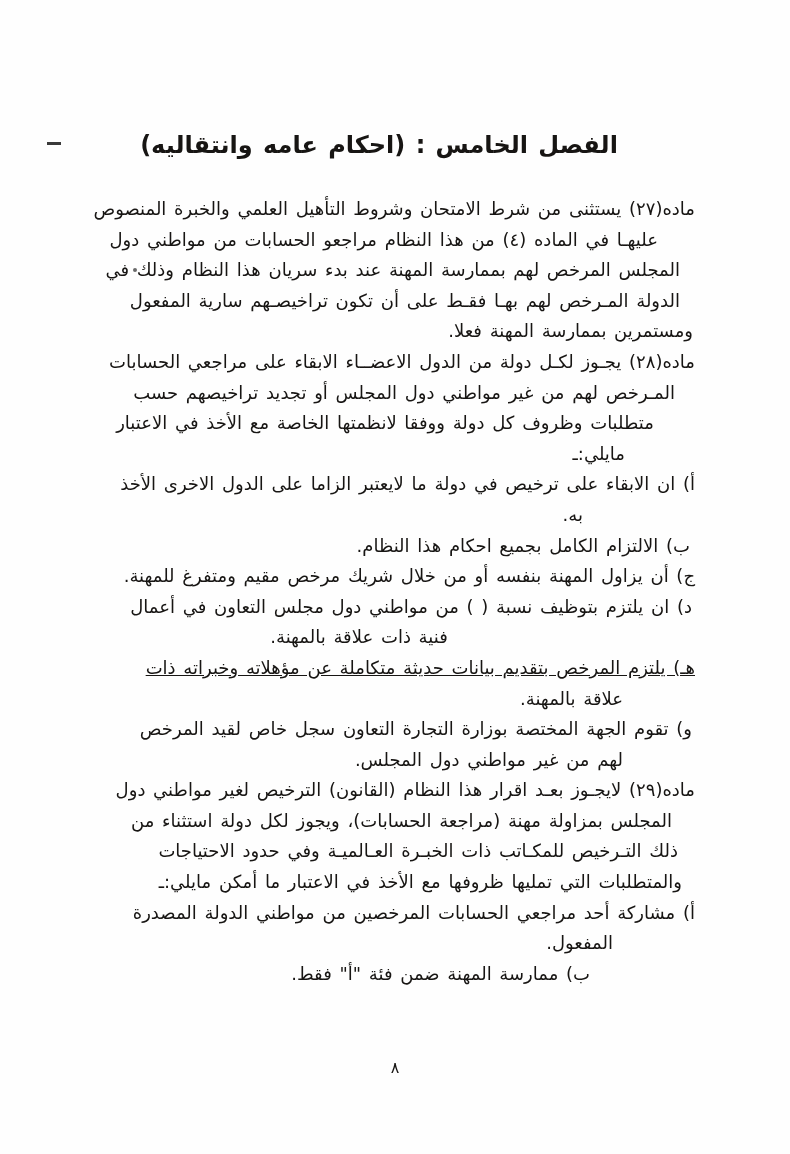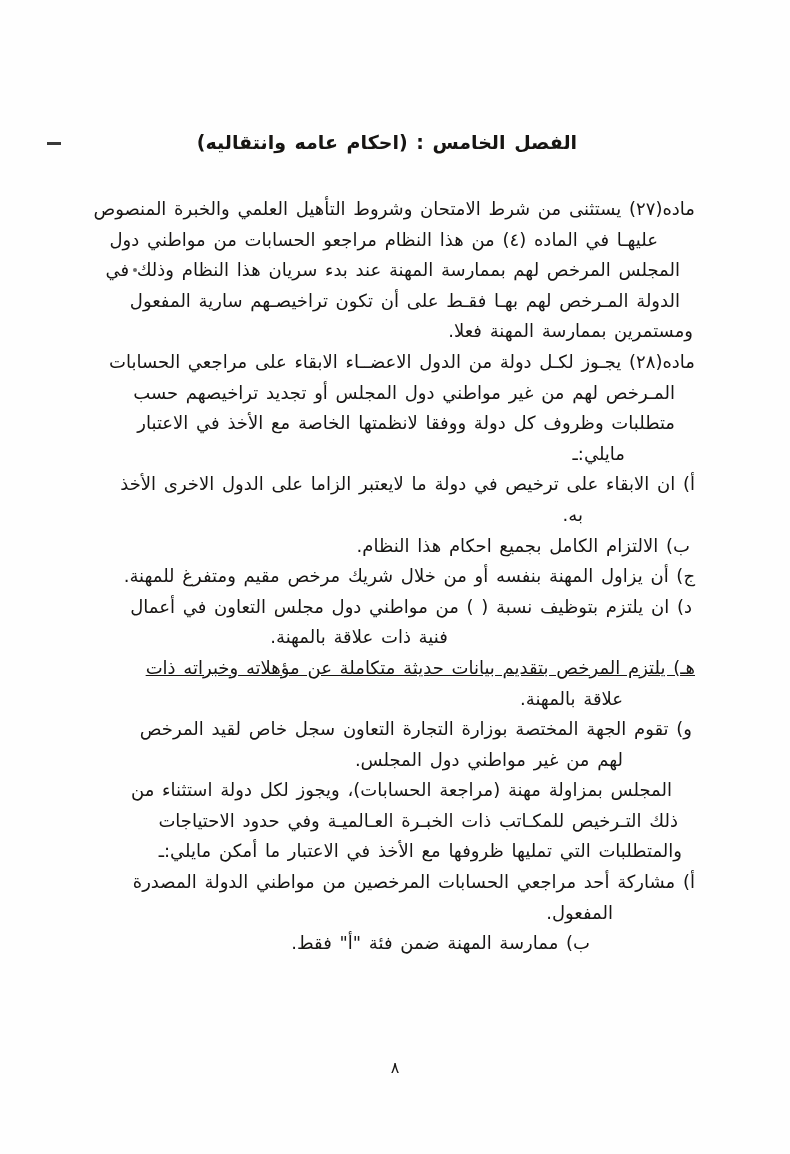--- a/index.html
+++ b/index.html
@@ -16,26 +16,26 @@
     overflow: hidden;
   }
   .page {
     position: absolute;
     inset: 0;
     background: #fefefe;
   }
   .title {
     position: absolute;
     top: 131px;
-    right: 103px;
+    right: 111px;
     width: 600px;
     margin: 0;
     direction: rtl;
     text-align: center;
-    font-size: 19px;
+    font-size: 24px;
     font-weight: bold;
     letter-spacing: 0;
     word-spacing: 2px;
     white-space: nowrap;
   }
   .lines {
     position: absolute;
     top: 178px;
     right: 95px;
     width: 600px;
@@ -87,32 +87,33 @@
   <h1 class="title">الفصل الخامس : (احكام عامه وانتقاليه)</h1>
 
   <div class="lines">
       <div class="line" style="padding-right: 0px; margin-top: 16px;">ماده(٢٧) يستثنى من شرط الامتحان وشروط التأهيل العلمي والخبرة المنصوص</div>
       <div class="line" style="padding-right: 37px;">عليهـا في الماده (٤) من هذا النظام مراجعو الحسابات من مواطني دول</div>
       <div class="line" style="padding-right: 15px;">المجلس المرخص لهم بممارسة المهنة عند بدء سريان هذا النظام وذلك في</div>
       <div class="line" style="padding-right: 15px;">الدولة المـرخص لهم بهـا فقـط على أن تكون تراخيصـهم سارية المفعول</div>
       <div class="line" style="padding-right: 2px;">ومستمرين بممارسة المهنة فعلا.</div>
       <div class="line" style="padding-right: 0px;">ماده(٢٨) يجـوز لكـل دولة من الدول الاعضــاء الابقاء على مراجعي الحسابات</div>
       <div class="line" style="padding-right: 20px;">المـرخص لهم من غير مواطني دول المجلس أو تجديد تراخيصهم حسب</div>
-      <div class="line" style="padding-right: 20px;">متطلبات وظروف كل دولة ووفقا لانظمتها الخاصة مع الأخذ في الاعتبار</div>
+      <div class="line" style="padding-right: 20px; text-align: center;">متطلبات وظروف كل دولة ووفقا لانظمتها الخاصة مع الأخذ في الاعتبار</div>
       <div class="line" style="padding-right: 70px;">مايلي:ـ</div>
       <div class="line" style="padding-right: 0px;">أ) ان الابقاء على ترخيص في دولة ما لايعتبر الزاما على الدول الاخرى الأخذ</div>
       <div class="line" style="padding-right: 112px;">به.</div>
       <div class="line" style="padding-right: 5px;">ب) الالتزام الكامل بجميع احكام هذا النظام.</div>
       <div class="line" style="padding-right: 0px;">ج) أن يزاول المهنة بنفسه أو من خلال شريك مرخص مقيم ومتفرغ للمهنة.</div>
       <div class="line" style="padding-right: 3px;">د) ان يلتزم بتوظيف نسبة ( ) من مواطني دول مجلس التعاون في أعمال</div>
       <div class="line" style="padding-right: 72px; text-align: center;">فنية ذات علاقة بالمهنة.</div>
       <div class="line" style="padding-right: 0px; text-decoration: underline;">هـ) يلتزم المرخص بتقديم بيانات حديثة متكاملة عن مؤهلاته وخبراته ذات</div>
       <div class="line" style="padding-right: 72px;">علاقة بالمهنة.</div>
       <div class="line" style="padding-right: 3px;">و) تقوم الجهة المختصة بوزارة التجارة التعاون سجل خاص لقيد المرخص</div>
       <div class="line" style="padding-right: 72px;">لهم من غير مواطني دول المجلس.</div>
+      <div class="line" style="padding-right: 0px;">ماده(٢٩) لايجـوز بعـد اقرار هذا النظام (القانون) الترخيص لغير مواطني دول</div>
       <div class="line" style="padding-right: 23px;">المجلس بمزاولة مهنة (مراجعة الحسابات)، ويجوز لكل دولة استثناء من</div>
       <div class="line" style="padding-right: 17px; text-align: right;">ذلك التـرخيص للمكـاتب ذات الخبـرة العـالميـة وفي حدود الاحتياجات</div>
       <div class="line" style="padding-right: 13px;">والمتطلبات التي تمليها ظروفها مع الأخذ في الاعتبار ما أمكن مايلي:ـ</div>
       <div class="line" style="padding-right: 0px;">أ) مشاركة أحد مراجعي الحسابات المرخصين من مواطني الدولة المصدرة</div>
       <div class="line" style="padding-right: 82px;">المفعول.</div>
       <div class="line" style="padding-right: 105px;">ب) ممارسة المهنة ضمن فئة "أ" فقط.</div>
     </div>
 
   <div class="page-number">٨</div>
 

